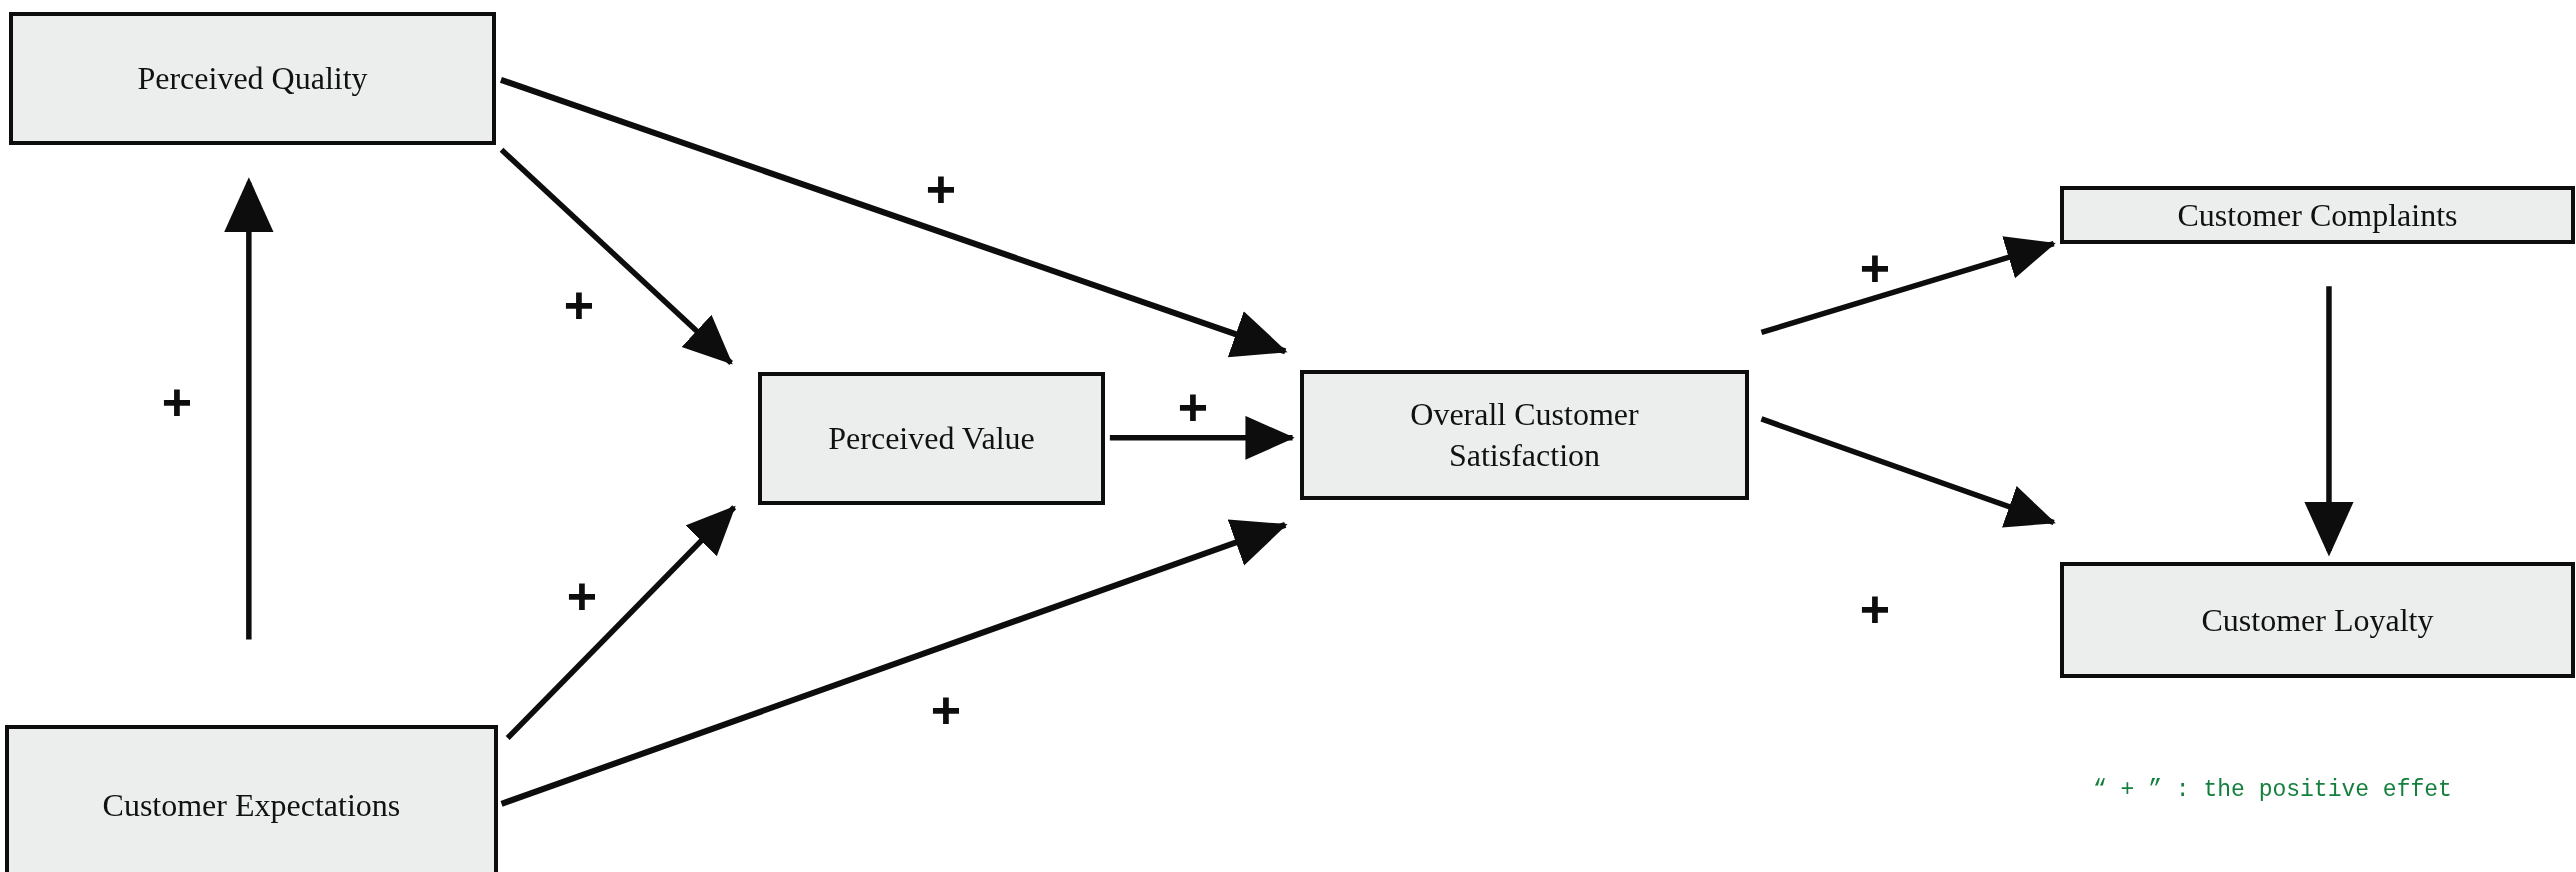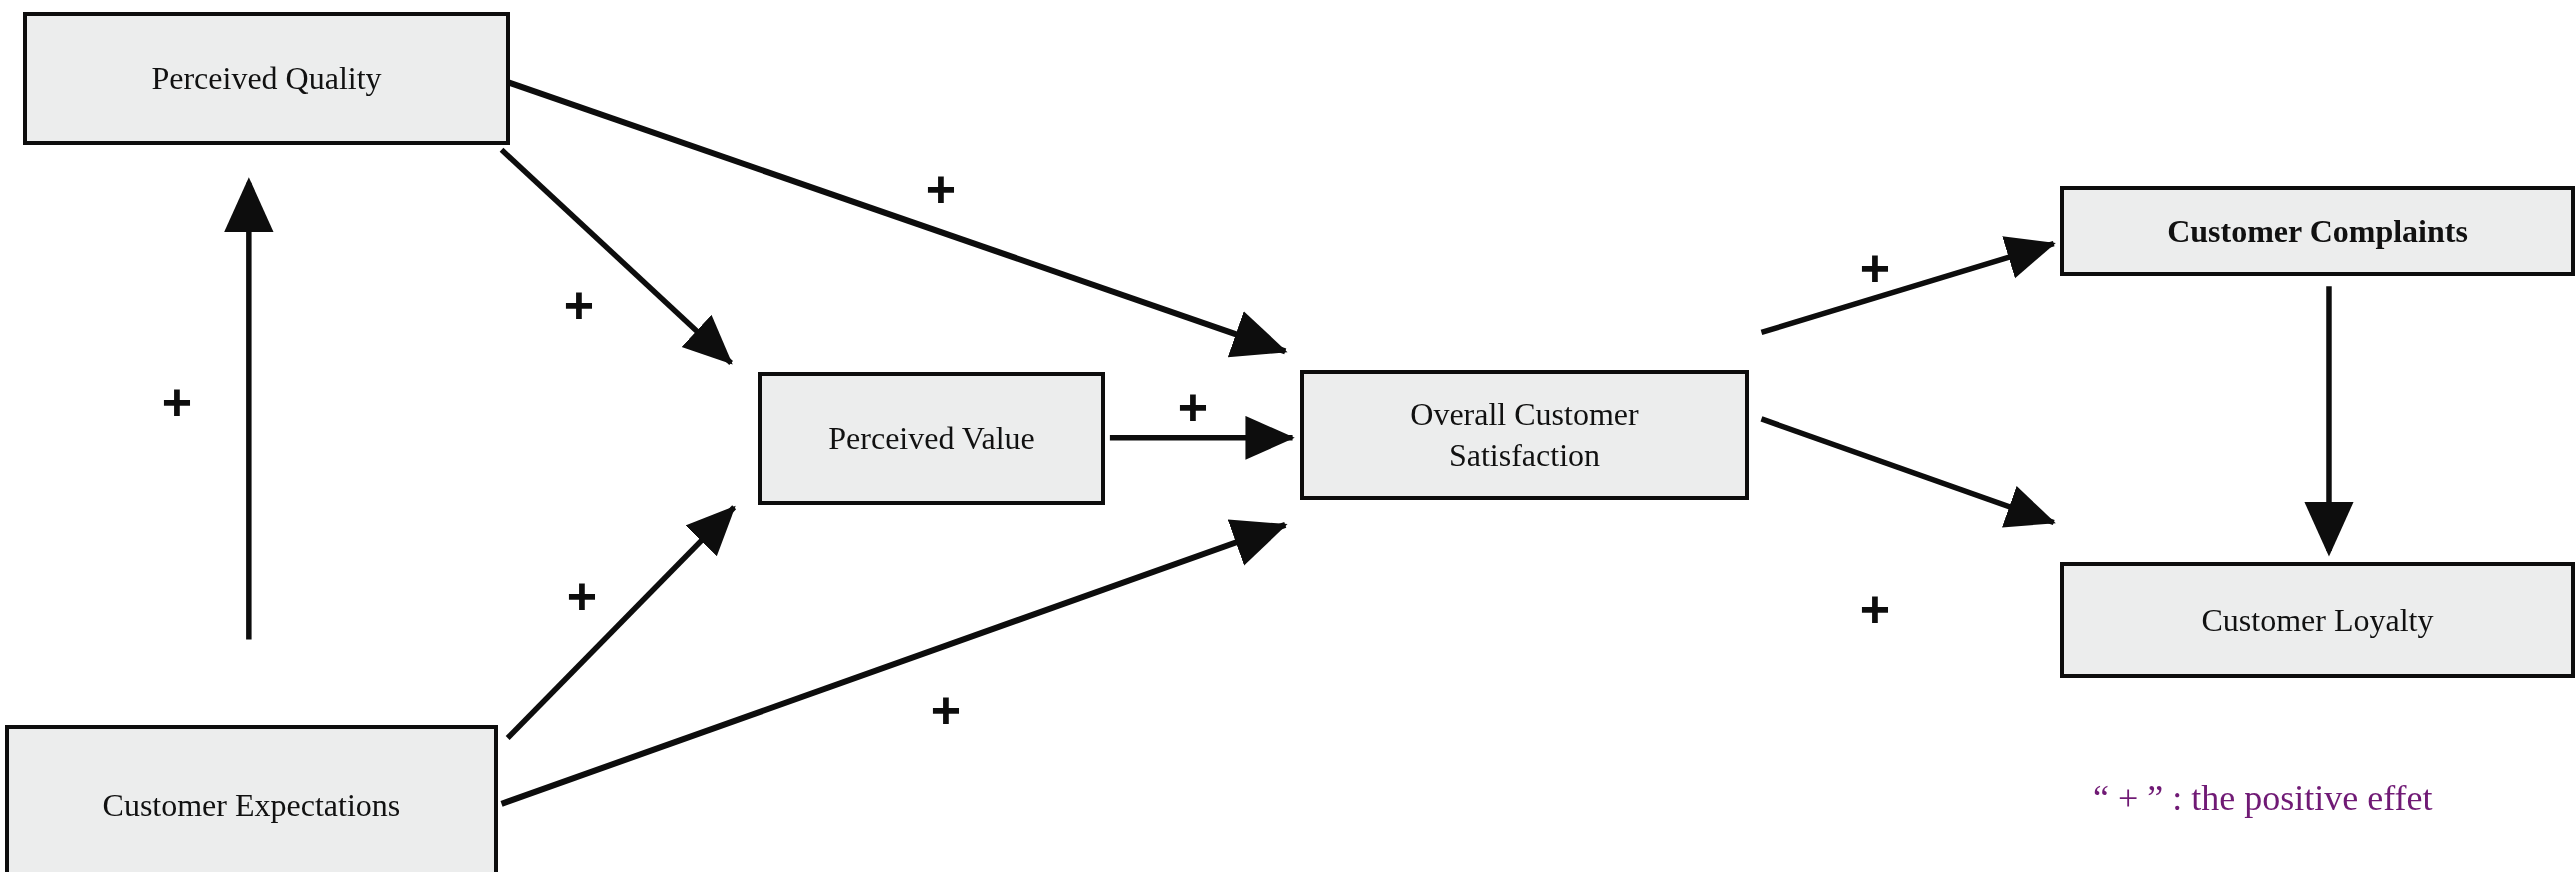--- a/index.html
+++ b/index.html
@@ -40,23 +40,23 @@
     color: #0d0d0d;
     font-size: 52px;
     font-weight: bold;
     font-family: "Liberation Sans", "DejaVu Sans", sans-serif;
     line-height: 1;
     transform: translate(-50%, -50%);
     user-select: none;
   }
   .legend {
     position: absolute;
-    color: #701a75;
-    font-size: 36px;
-    font-family: Liberation Serif, serif;
+    color: #15803d;
+    font-size: 23px;
+    font-family: Liberation Mono, monospace;
     white-space: pre;
   }
   svg.edges {
     position: absolute;
     left: 0;
     top: 0;
     width: 2576px;
     height: 872px;
     pointer-events: none;
   }
@@ -88,38 +88,38 @@
 
     <line x1="1822" y1="719" x2="2122" y2="719" stroke="#0d0d0d" stroke-width="9" marker-end="url(#ah)"></line>
 
     <line x1="2892" y1="546" x2="3372" y2="400" stroke="#0d0d0d" stroke-width="9" marker-end="url(#ah)"></line>
 
     <line x1="2892" y1="688" x2="3372" y2="858" stroke="#0d0d0d" stroke-width="9" marker-end="url(#ah)"></line>
 
     <line x1="3824" y1="470" x2="3824" y2="905" stroke="#0d0d0d" stroke-width="9" marker-end="url(#ah-wide)"></line>
   </svg>
 
-  <div class="node" style="left:9px; top:12px; width:487px; height:133px;margin-left:14px;">
+  <div class="node" style="left:9px; top:12px; width:487px; height:133px;">
     <span class="node-label">Perceived Quality</span>
   </div>
 
   <div class="node" style="left:4.9px; top:725px; width:493px; height:160px;">
     <span class="node-label">Customer Expectations</span>
   </div>
 
   <div class="node" style="left:758px; top:372px; width:347px; height:133px;text-align:center;">
     <span class="node-label">Perceived Value</span>
   </div>
 
   <div class="node" style="left:1300px; top:370px; width:449px; height:130px;">
     <span class="node-label">Overall Customer
 Satisfaction</span>
   </div>
 
-  <div class="node" style="left:2060px; top:186px; width:515px; height:90px;font-weight:bold;">
+  <div class="node" style="left:2060px; top:186px; width:515px; height:58px;">
     <span class="node-label">Customer Complaints</span>
   </div>
 
   <div class="node" style="left:2060px; top:562px; width:515px; height:116px;">
     <span class="node-label">Customer Loyalty</span>
   </div>
 
   <div class="plus" style="left:177px; top:402px;">+</div>
 
   <div class="plus" style="left:941px; top:189px;">+</div>

